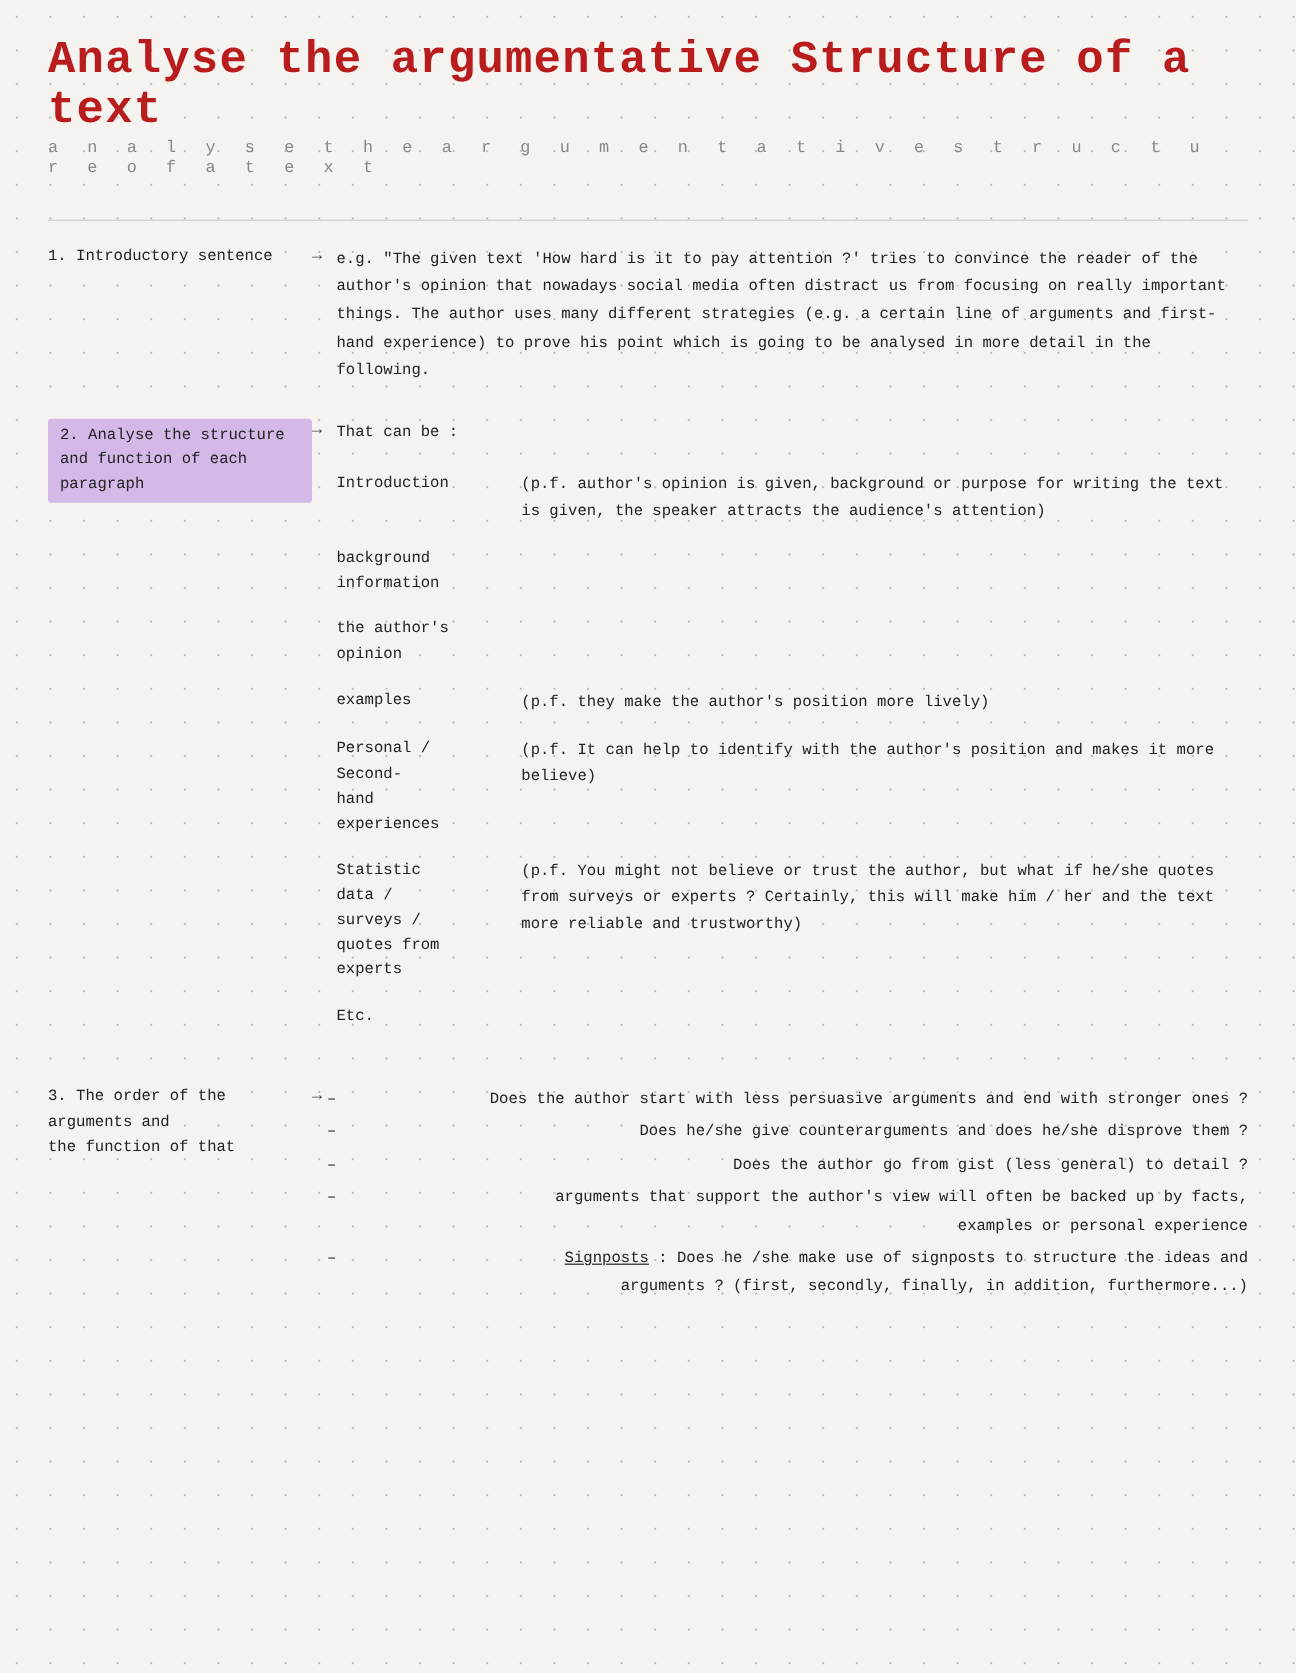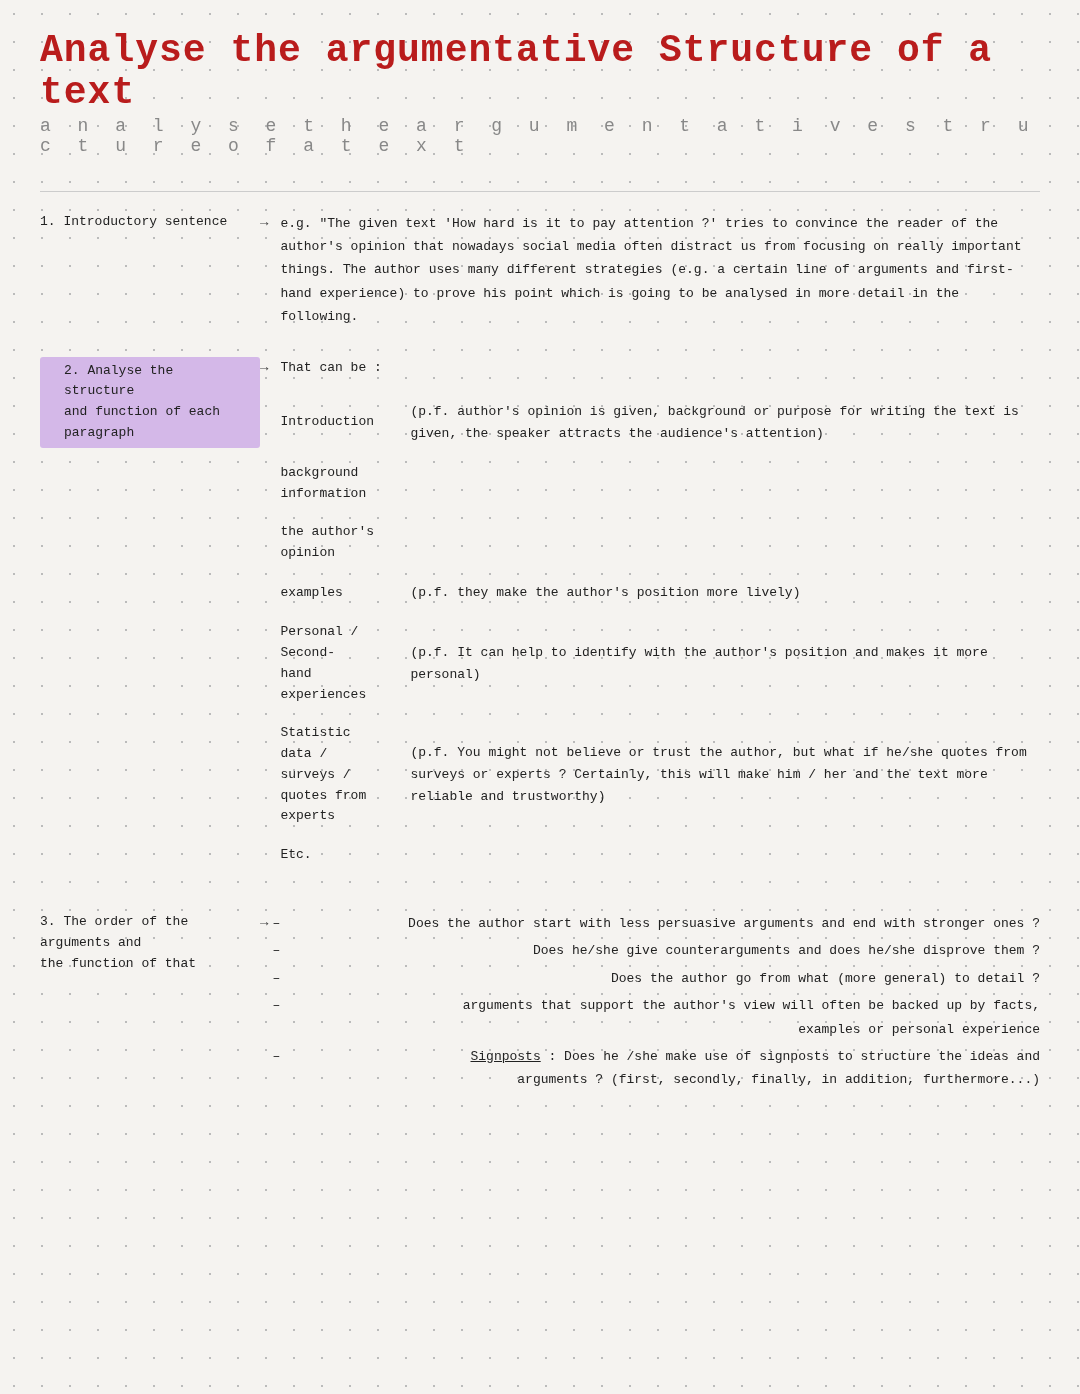--- a/index.html
+++ b/index.html
@@ -45,21 +45,21 @@
       font-size: 36px;
       font-weight: bold;
       letter-spacing: 3px;
       color: #c8a0d0;
       text-transform: uppercase;
       line-height: 1.1;
     }
 
     .title-small {
       font-family: 'Courier New', Courier, monospace;
-      font-size: 18px;
+      font-size: 14px;
       letter-spacing: 8px;
       color: #888;
       text-transform: lowercase;
       margin-top: 2px;
     }
 
     
     .section {
       display: flex;
       margin-bottom: 28px;
@@ -69,21 +69,21 @@
     .section-label {
       min-width: 220px;
       max-width: 220px;
       font-size: 13px;
       line-height: 1.6;
       padding-right: 10px;
     }
 
     .section-label.highlighted {
       background-color: #d4b8e8;
-      padding: 4px 24px;
+      padding: 4px 10px;
       border-radius: 3px;
     }
 
     .arrow {
       font-size: 14px;
       margin-right: 12px;
       margin-top: 2px;
       flex-shrink: 0;
       color: #444;
     }
@@ -97,21 +97,22 @@
     
     .intro-quote {
       font-size: 13px;
       line-height: 1.8;
     }
 
     
     .struct-row {
       display: flex;
       margin-bottom: 18px;
-      align-items: center;
+      align-items: flex-start;
+      gap: 24px;
     }
 
     .struct-term {
       min-width: 130px;
       font-weight: normal;
       font-size: 13px;
       line-height: 1.6;
       padding-right: 14px;
     }
 
@@ -204,21 +205,21 @@
         <div class="struct-desc"></div>
       </div>
 
       <div class="struct-row">
         <div class="struct-term">examples</div>
         <div class="struct-desc">(p.f. they make the author's position more lively)</div>
       </div>
 
       <div class="struct-row">
         <div class="struct-term">Personal /<br>Second-<br>hand<br>experiences</div>
-        <div class="struct-desc">(p.f. It can help to identify with the  author's position and makes it more  personal)</div>
+        <div class="struct-desc">(p.f. It can help to identify with the  author's position and makes it more  believe)</div>
       </div>
 
       <div class="struct-row">
         <div class="struct-term">Statistic<br>data /<br>surveys /<br>quotes from<br>experts</div>
         <div class="struct-desc">(p.f. You might not believe or trust the author, but what if he/she quotes from surveys or experts ? Certainly, this will make him / her and the text more  reliable and trustworthy)</div>
       </div>
 
       <div class="struct-row">
         <div class="struct-term">Etc.</div>
         <div class="struct-desc"></div>
@@ -230,20 +231,20 @@
     <div class="section-label">
       <span>3. The order of the</span><br>
       <span>arguments and</span><br>
       <span>the function of that</span>
     </div>
     <div class="arrow" style="margin-right:4px;">→</div>
     <div class="section3-content">
       <ul class="bullet-list">
         <li>Does the author start with less persuasive arguments and end with  stronger ones ?</li>
         <li>Does he/she give counterarguments and does  he/she  disprove  them ?</li>
-        <li>Does the author go from  what  (more general)  to detail ?</li>
+        <li>Does the author go from  gist  (less general)  to detail ?</li>
         <li>arguments that support the author's view  will  often be  backed up by facts,<br>&nbsp;&nbsp;&nbsp;&nbsp;&nbsp;examples or personal experience</li>
         <li><span class="underline">Signposts</span> : Does he /she  make use of signposts to structure the ideas and<br>&nbsp;&nbsp;&nbsp;&nbsp;&nbsp;&nbsp;&nbsp;&nbsp;&nbsp;&nbsp;&nbsp;&nbsp;&nbsp;&nbsp;&nbsp;&nbsp;&nbsp;&nbsp;&nbsp;&nbsp;&nbsp;&nbsp;&nbsp;&nbsp;&nbsp;&nbsp;arguments ? (first, secondly, finally,  in addition, furthermore...)</li>
       </ul>
     </div>
   </div>
 
 </div>
 
 </body></html>

